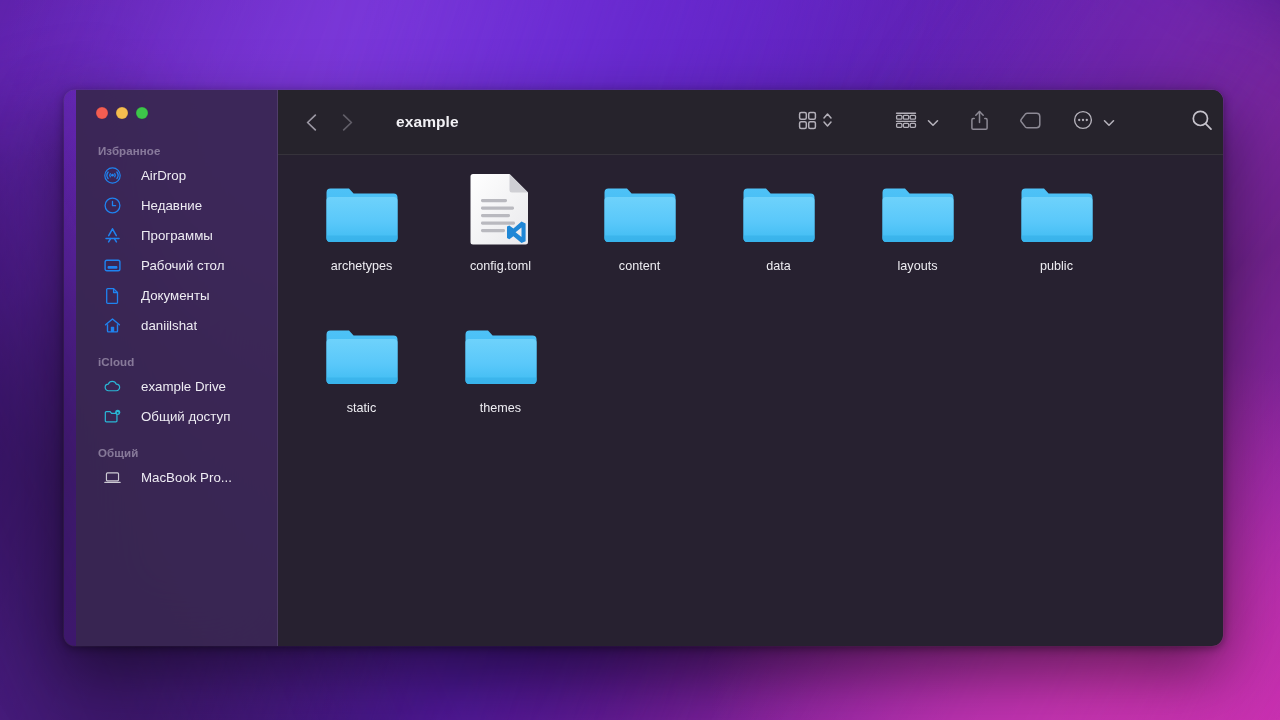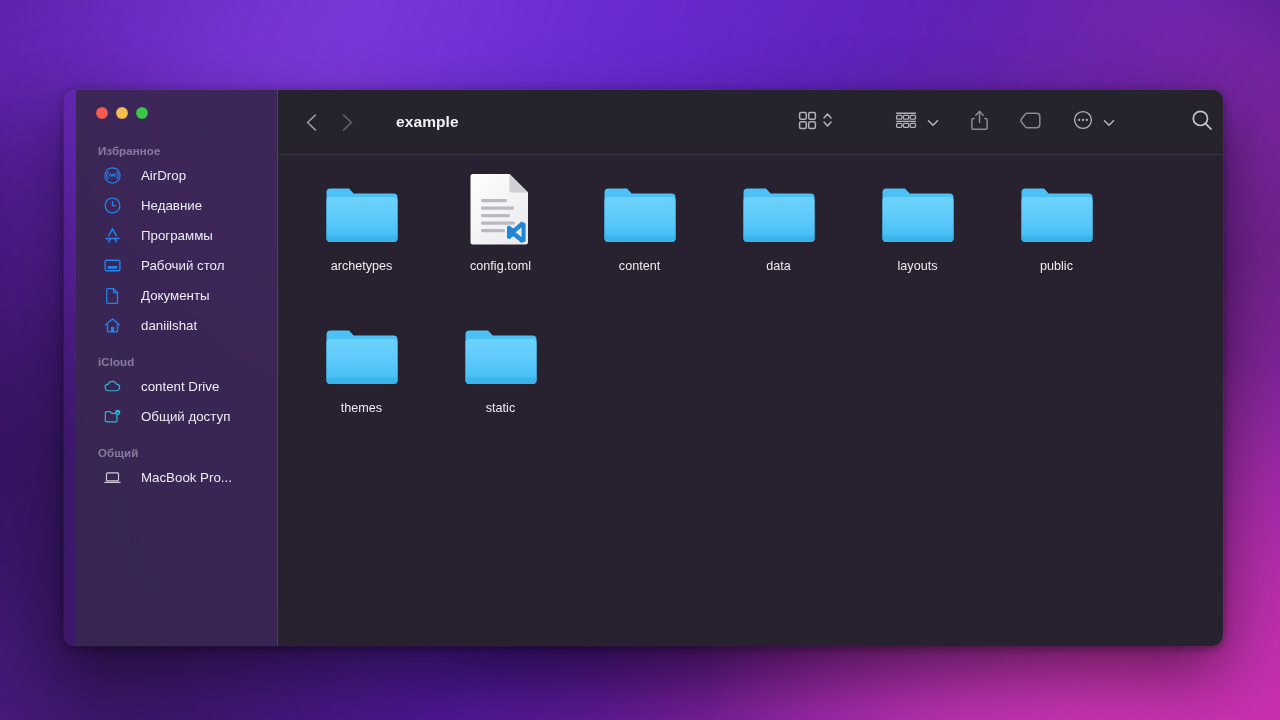--- a/index.html
+++ b/index.html
@@ -193,21 +193,21 @@
             </div>
           </div>
           <div class="sb-group">
             <div class="sb-head">iCloud</div>
             <div class="sb-item">
               <span class="sb-ico">
                 <svg width="18" height="17" viewBox="0 0 18 17">
       <path d="M4.9 13.0 a3.5 3.5 0 0 1 -0.3 -7.0 a4.4 4.4 0 0 1 8.3 -0.1 a3.55 3.55 0 0 1 0.2 7.1 z" fill="none" stroke="#2ab7d6" stroke-width="1.3" stroke-linejoin="round"></path>
     </svg>
               </span>
-              <span class="lbl">content Drive</span>
+              <span class="lbl">example Drive</span>
             </div>
             <div class="sb-item">
               <span class="sb-ico">
                 <svg width="18" height="17" viewBox="0 0 18 17">
       <path d="M1.4 4.4 a1.1 1.1 0 0 1 1.1 -1.1 h4.0 l1.5 1.8 h4.6 a1.1 1.1 0 0 1 1.1 1.1 V13 a1.1 1.1 0 0 1 -1.1 1.1 H2.5 A1.1 1.1 0 0 1 1.4 13 z" fill="none" stroke="#2ab7d6" stroke-width="1.3" stroke-linejoin="round"></path>
       <circle cx="14.5" cy="4.1" r="2.7" fill="#2ab7d6"></circle>
       <text x="14.5" y="5.5" font-size="3.9" fill="#2a2038" text-anchor="middle" font-family="Liberation Sans, sans-serif" font-weight="bold">e</text>
     </svg>
               </span>
               <span class="lbl">Общий доступ</span>
@@ -472,39 +472,39 @@
       <linearGradient id="fb" x1="0" y1="0" x2="0" y2="1">
         <stop offset="0" stop-color="#4ec2f7"></stop>
                     <stop offset="1" stop-color="#3bb9ef"></stop>
       </linearGradient>
     </defs>
     <path d="M2.5 9.6 a4 4 0 0 1 4 -4 H25 l4.6 4.9 H69.5 a4 4 0 0 1 4 4 V55 a4 4 0 0 1 -4 4 H6.5 a4 4 0 0 1 -4 -4 z" fill="url(#fb)"></path>
     <path d="M2.5 17.6 a3.6 3.6 0 0 1 3.6 -3.6 H69.9 a3.6 3.6 0 0 1 3.6 3.6 V55 a4 4 0 0 1 -4 4 H6.5 a4 4 0 0 1 -4 -4 z" fill="url(#fg)"></path>
     <path d="M2.5 55 a4 4 0 0 0 4 4 H69.5 a4 4 0 0 0 4 -4 v-2.4 H2.5 z" fill="#2fa8e2" opacity="0.45"></path>
   </svg>
             </div>
+            <div class="flabel">static</div>
+          </div>
+          <div class="fitem">
+            <div class="fthumb">
+              <svg width="76" height="64" viewBox="0 0 76 64">
+    <defs>
+      <linearGradient id="fg" x1="0" y1="0" x2="0" y2="1">
+        <stop offset="0" stop-color="#6ed2fb"></stop>
+                    <stop offset="0.55" stop-color="#5ac8fa"></stop>
+                    <stop offset="1" stop-color="#3fbcf2"></stop>
+      </linearGradient>
+      <linearGradient id="fb" x1="0" y1="0" x2="0" y2="1">
+        <stop offset="0" stop-color="#4ec2f7"></stop>
+                    <stop offset="1" stop-color="#3bb9ef"></stop>
+      </linearGradient>
+    </defs>
+    <path d="M2.5 9.6 a4 4 0 0 1 4 -4 H25 l4.6 4.9 H69.5 a4 4 0 0 1 4 4 V55 a4 4 0 0 1 -4 4 H6.5 a4 4 0 0 1 -4 -4 z" fill="url(#fb)"></path>
+    <path d="M2.5 17.6 a3.6 3.6 0 0 1 3.6 -3.6 H69.9 a3.6 3.6 0 0 1 3.6 3.6 V55 a4 4 0 0 1 -4 4 H6.5 a4 4 0 0 1 -4 -4 z" fill="url(#fg)"></path>
+    <path d="M2.5 55 a4 4 0 0 0 4 4 H69.5 a4 4 0 0 0 4 -4 v-2.4 H2.5 z" fill="#2fa8e2" opacity="0.45"></path>
+  </svg>
+            </div>
             <div class="flabel">themes</div>
-          </div>
-          <div class="fitem">
-            <div class="fthumb">
-              <svg width="76" height="64" viewBox="0 0 76 64">
-    <defs>
-      <linearGradient id="fg" x1="0" y1="0" x2="0" y2="1">
-        <stop offset="0" stop-color="#6ed2fb"></stop>
-                    <stop offset="0.55" stop-color="#5ac8fa"></stop>
-                    <stop offset="1" stop-color="#3fbcf2"></stop>
-      </linearGradient>
-      <linearGradient id="fb" x1="0" y1="0" x2="0" y2="1">
-        <stop offset="0" stop-color="#4ec2f7"></stop>
-                    <stop offset="1" stop-color="#3bb9ef"></stop>
-      </linearGradient>
-    </defs>
-    <path d="M2.5 9.6 a4 4 0 0 1 4 -4 H25 l4.6 4.9 H69.5 a4 4 0 0 1 4 4 V55 a4 4 0 0 1 -4 4 H6.5 a4 4 0 0 1 -4 -4 z" fill="url(#fb)"></path>
-    <path d="M2.5 17.6 a3.6 3.6 0 0 1 3.6 -3.6 H69.9 a3.6 3.6 0 0 1 3.6 3.6 V55 a4 4 0 0 1 -4 4 H6.5 a4 4 0 0 1 -4 -4 z" fill="url(#fg)"></path>
-    <path d="M2.5 55 a4 4 0 0 0 4 4 H69.5 a4 4 0 0 0 4 -4 v-2.4 H2.5 z" fill="#2fa8e2" opacity="0.45"></path>
-  </svg>
-            </div>
-            <div class="flabel">static</div>
           </div>
         </div>
     </div>
   </div>
 </div>
 
 </body></html>

